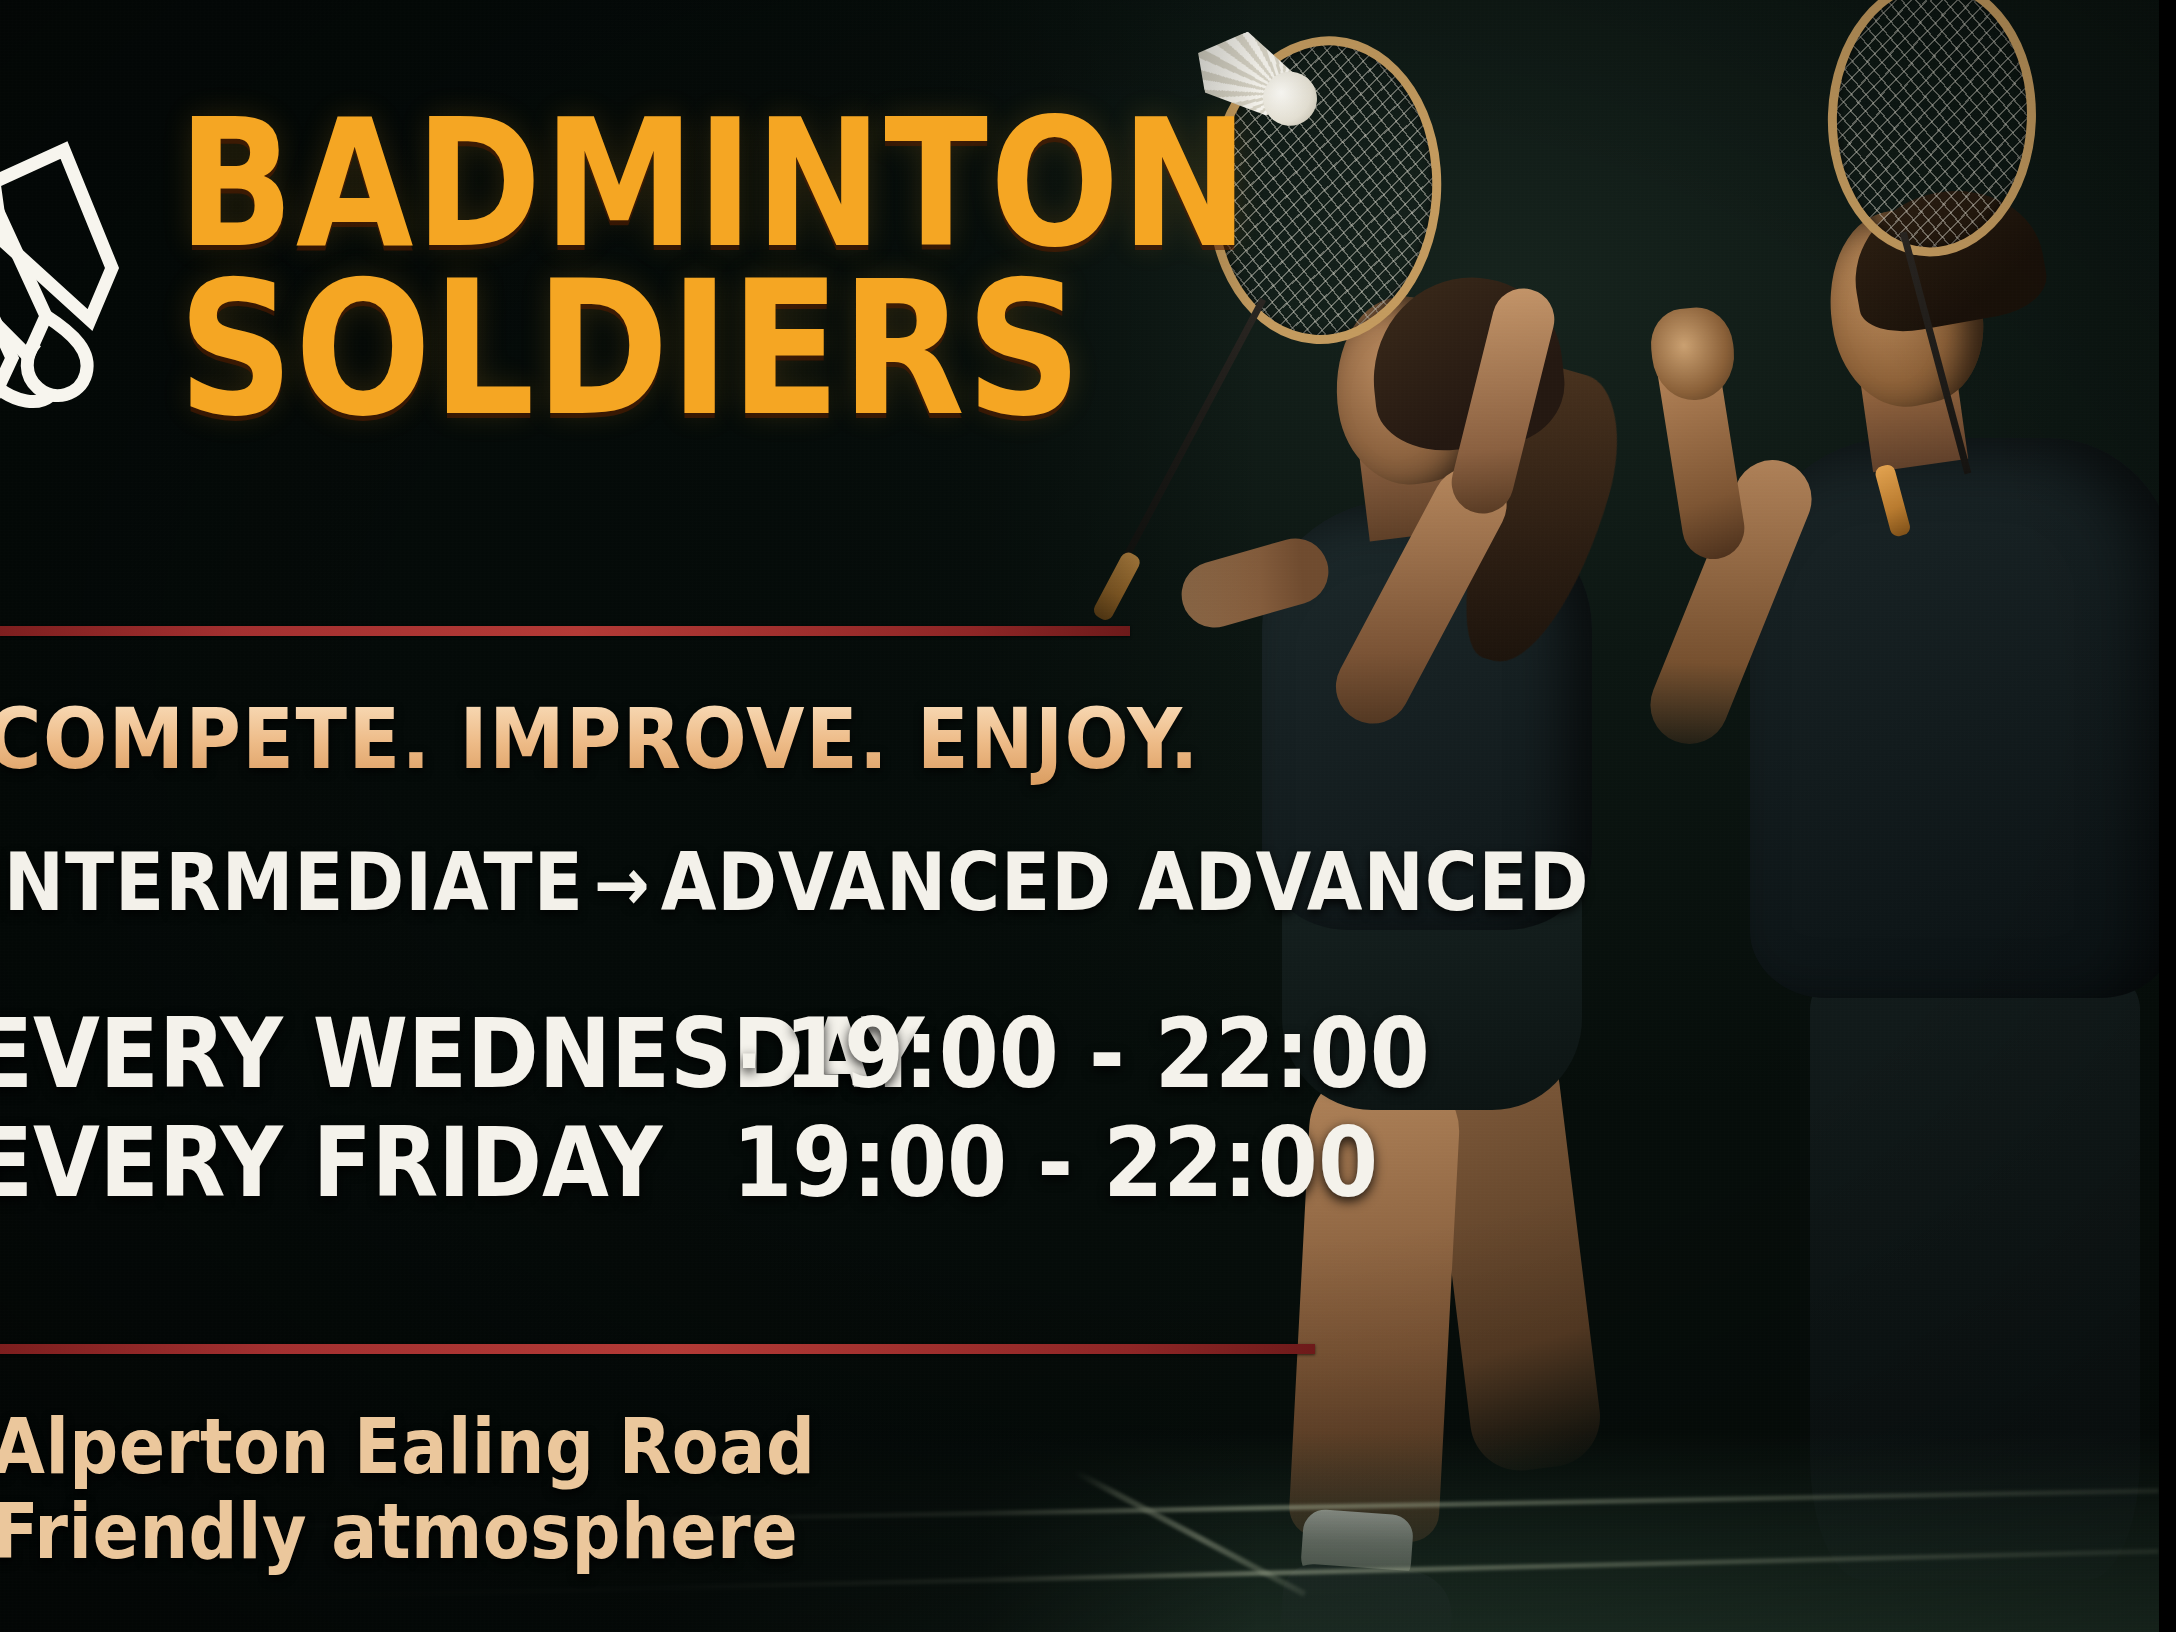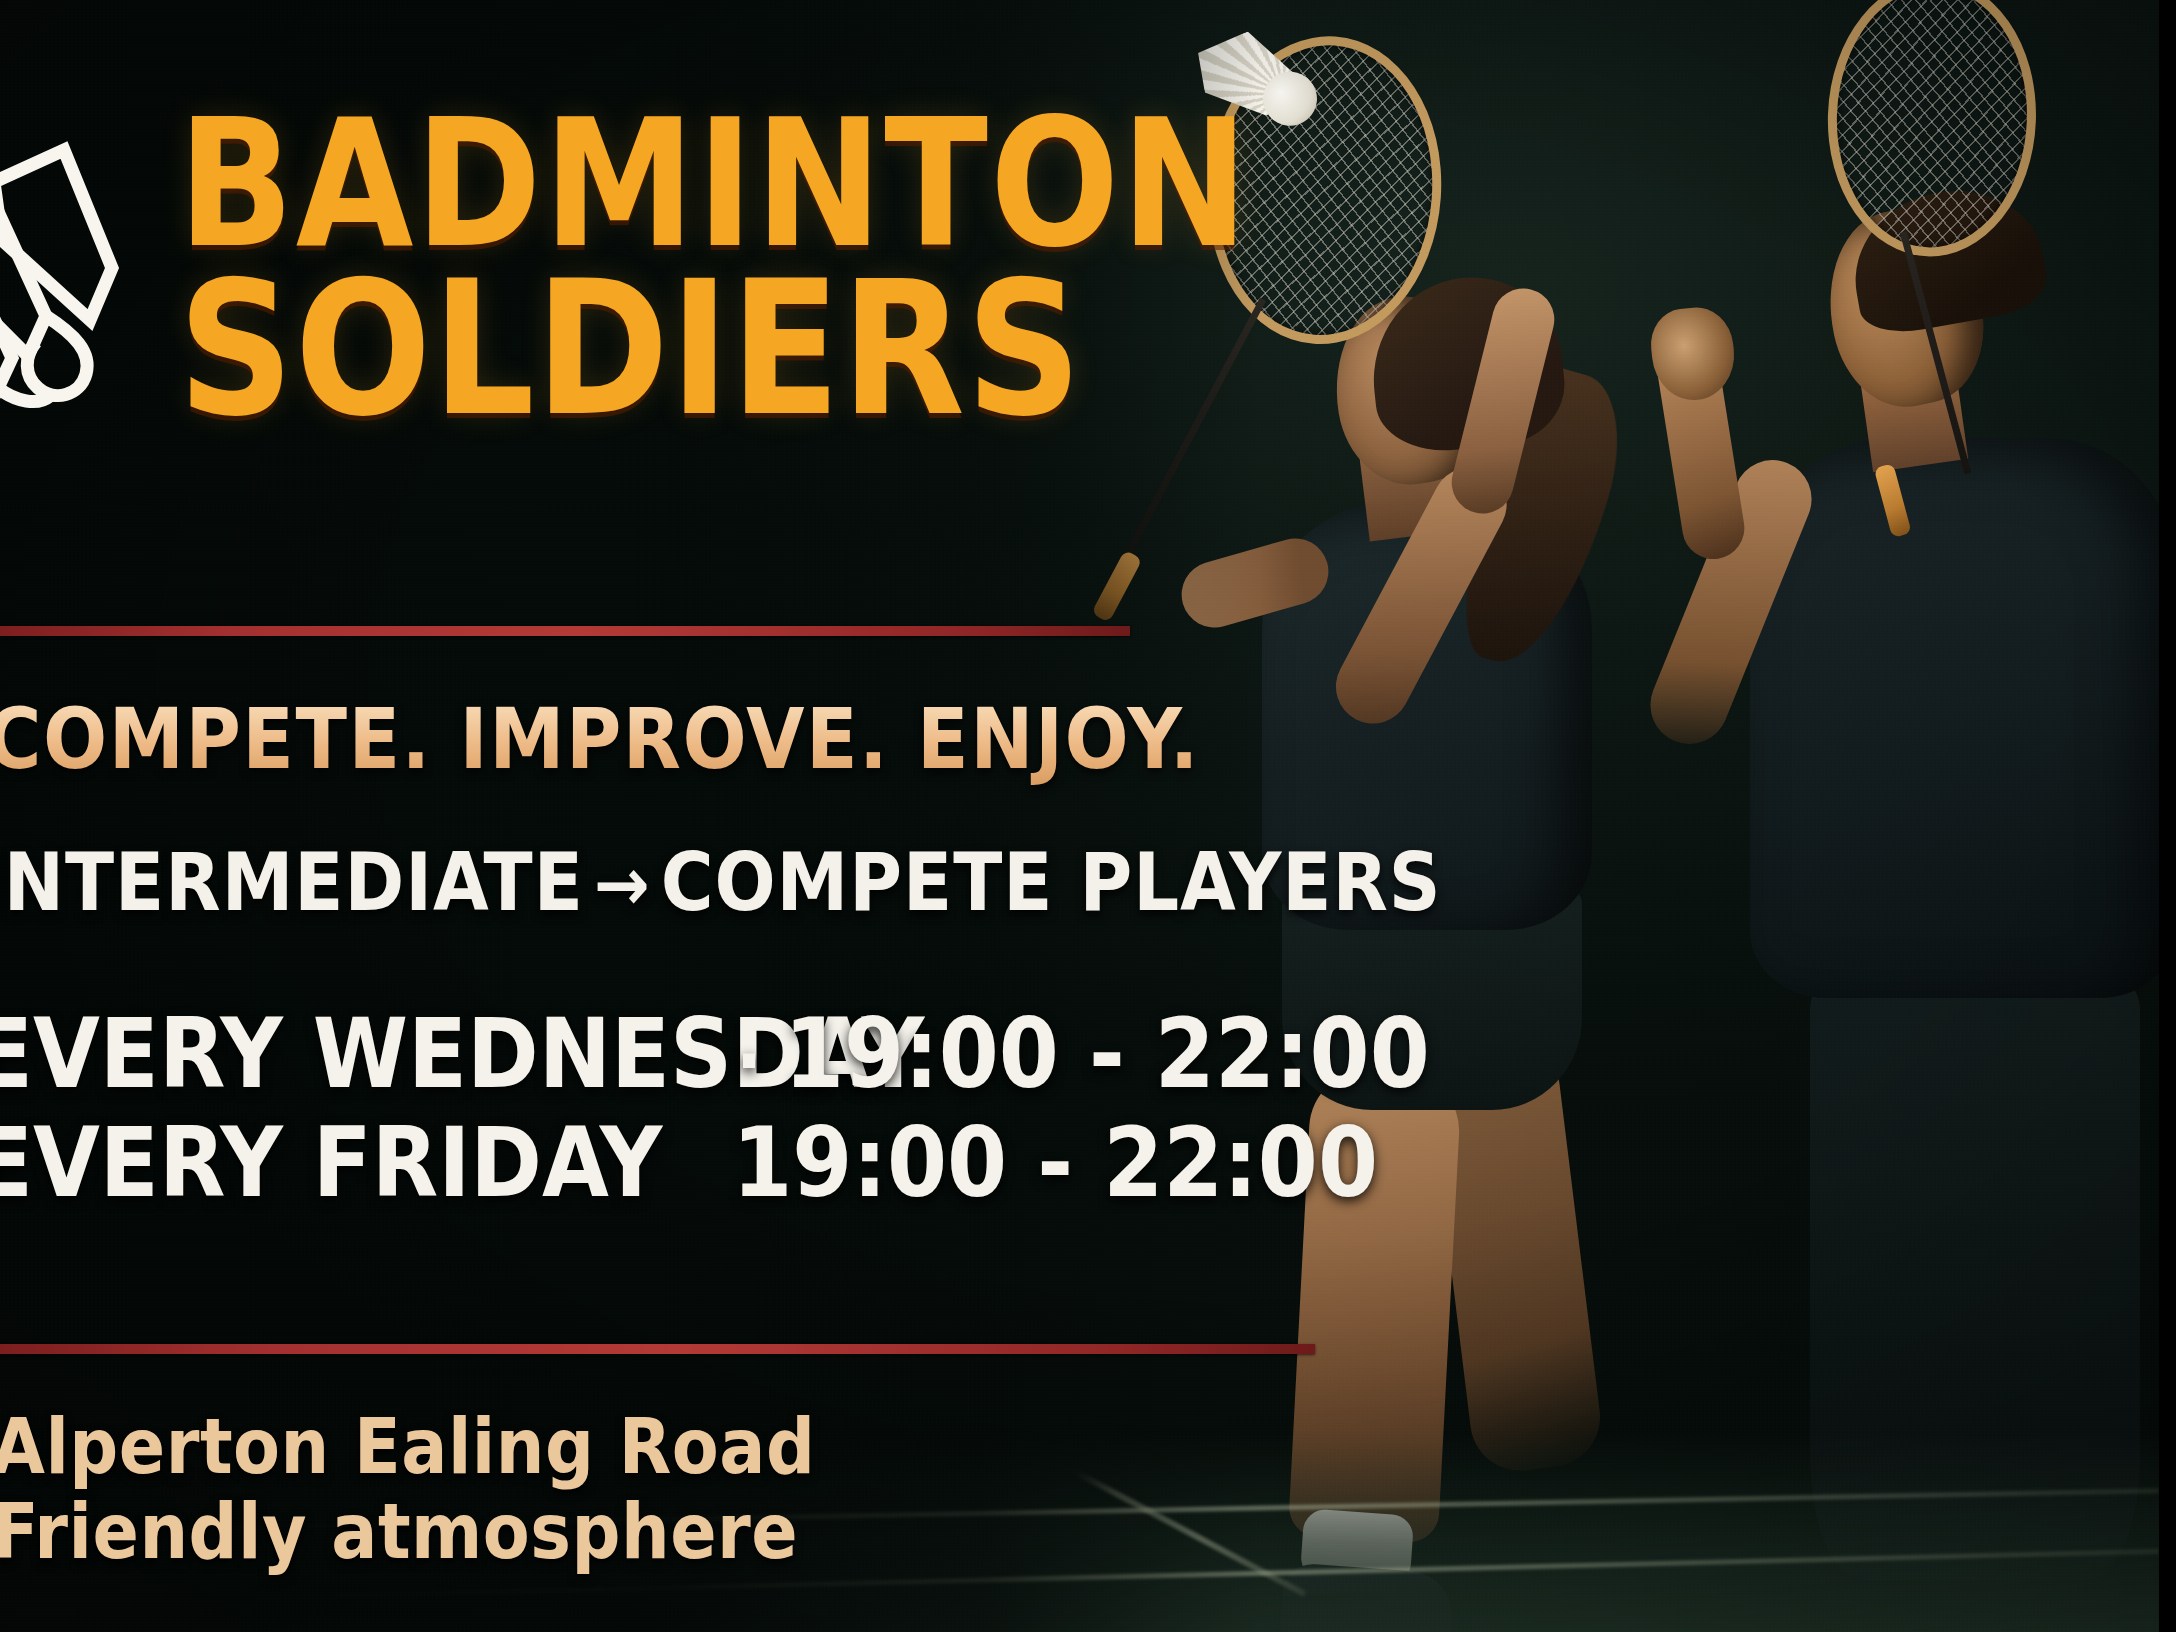--- a/index.html
+++ b/index.html
@@ -395,21 +395,21 @@
     <div class="brand">
       <div class="brand-line l1">BADMINTON</div>
       <div class="brand-line l2">SOLDIERS</div>
     </div>
 
     <div class="rule rule-top"></div>
 
     <div class="tagline">COMPETE. IMPROVE. ENJOY.</div>
 
     <div class="level-line">
-      <span>INTERMEDIATE</span><span class="arrow">→</span><span>COMPETE PLAYERS</span>
+      <span>INTERMEDIATE</span><span class="arrow">→</span><span>ADVANCED ADVANCED</span>
     </div>
 
     <div class="sched">
       <div class="sched-row r1">
         <span class="day">EVERY WEDNESDAY</span>
           <span class="dot">·</span>
           <span class="time">19:00 - 22:00</span>
       </div>
       <div class="sched-row r2">
         <span class="day">EVERY FRIDAY</span>

